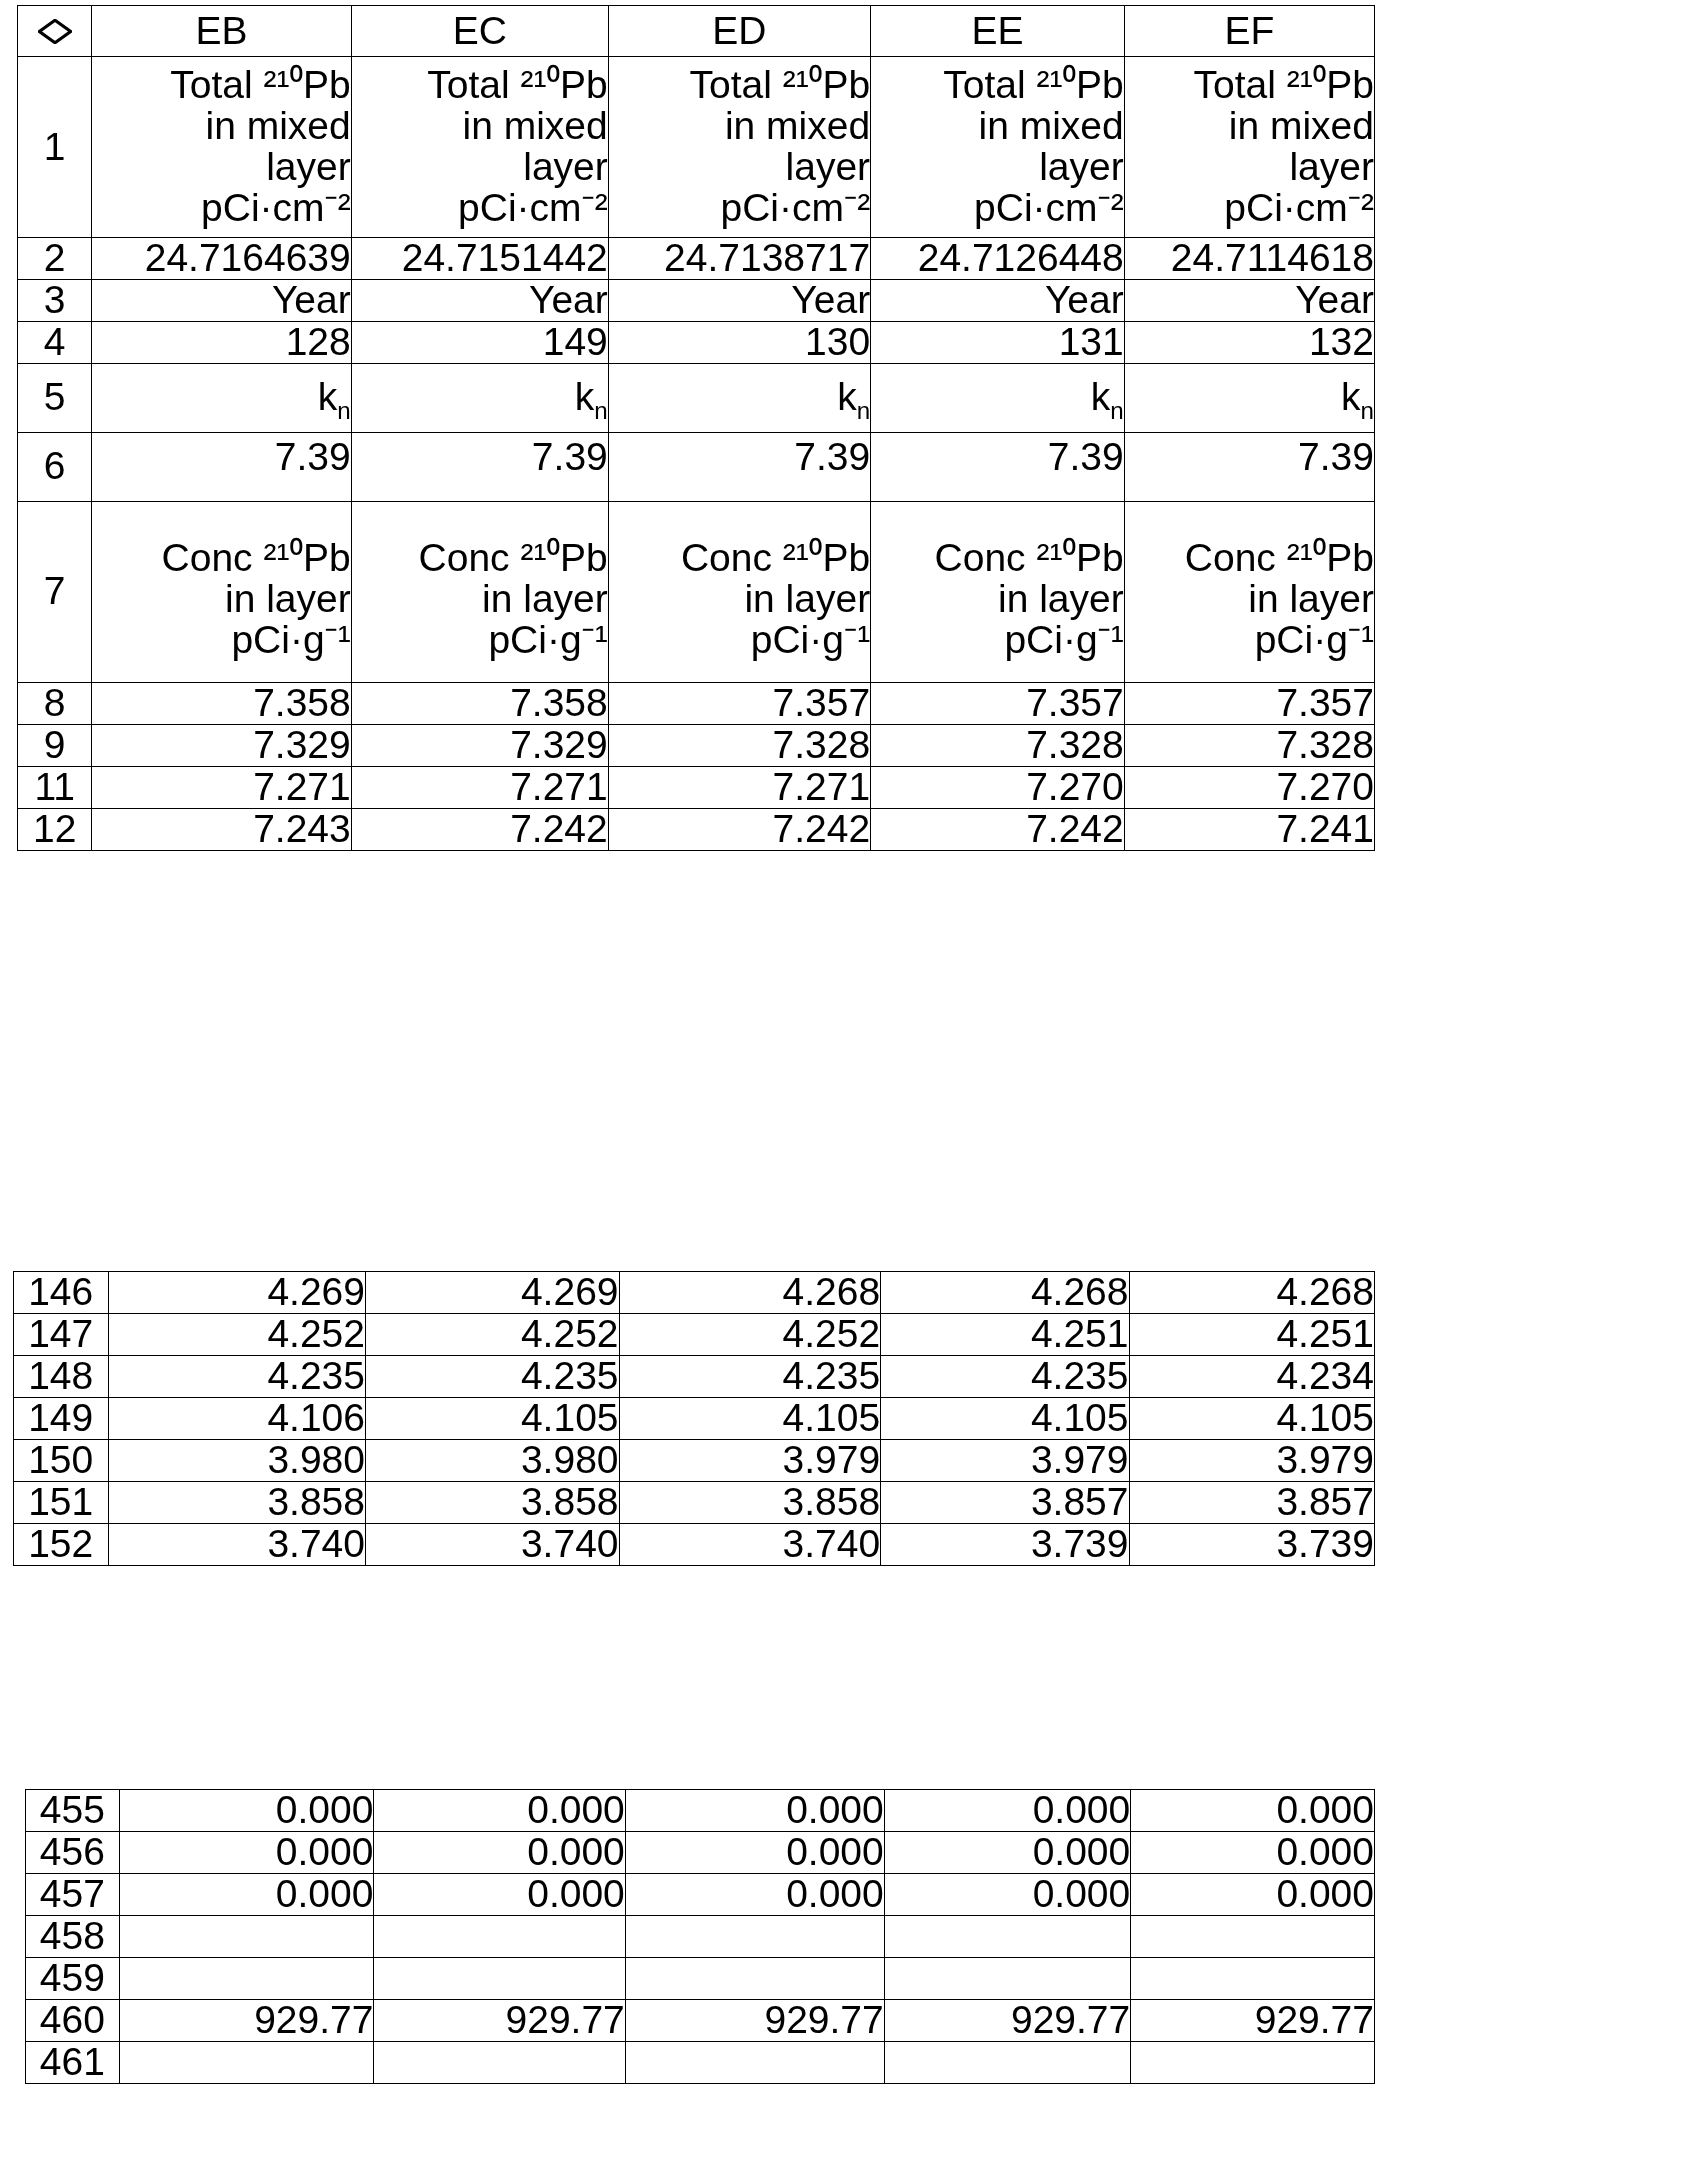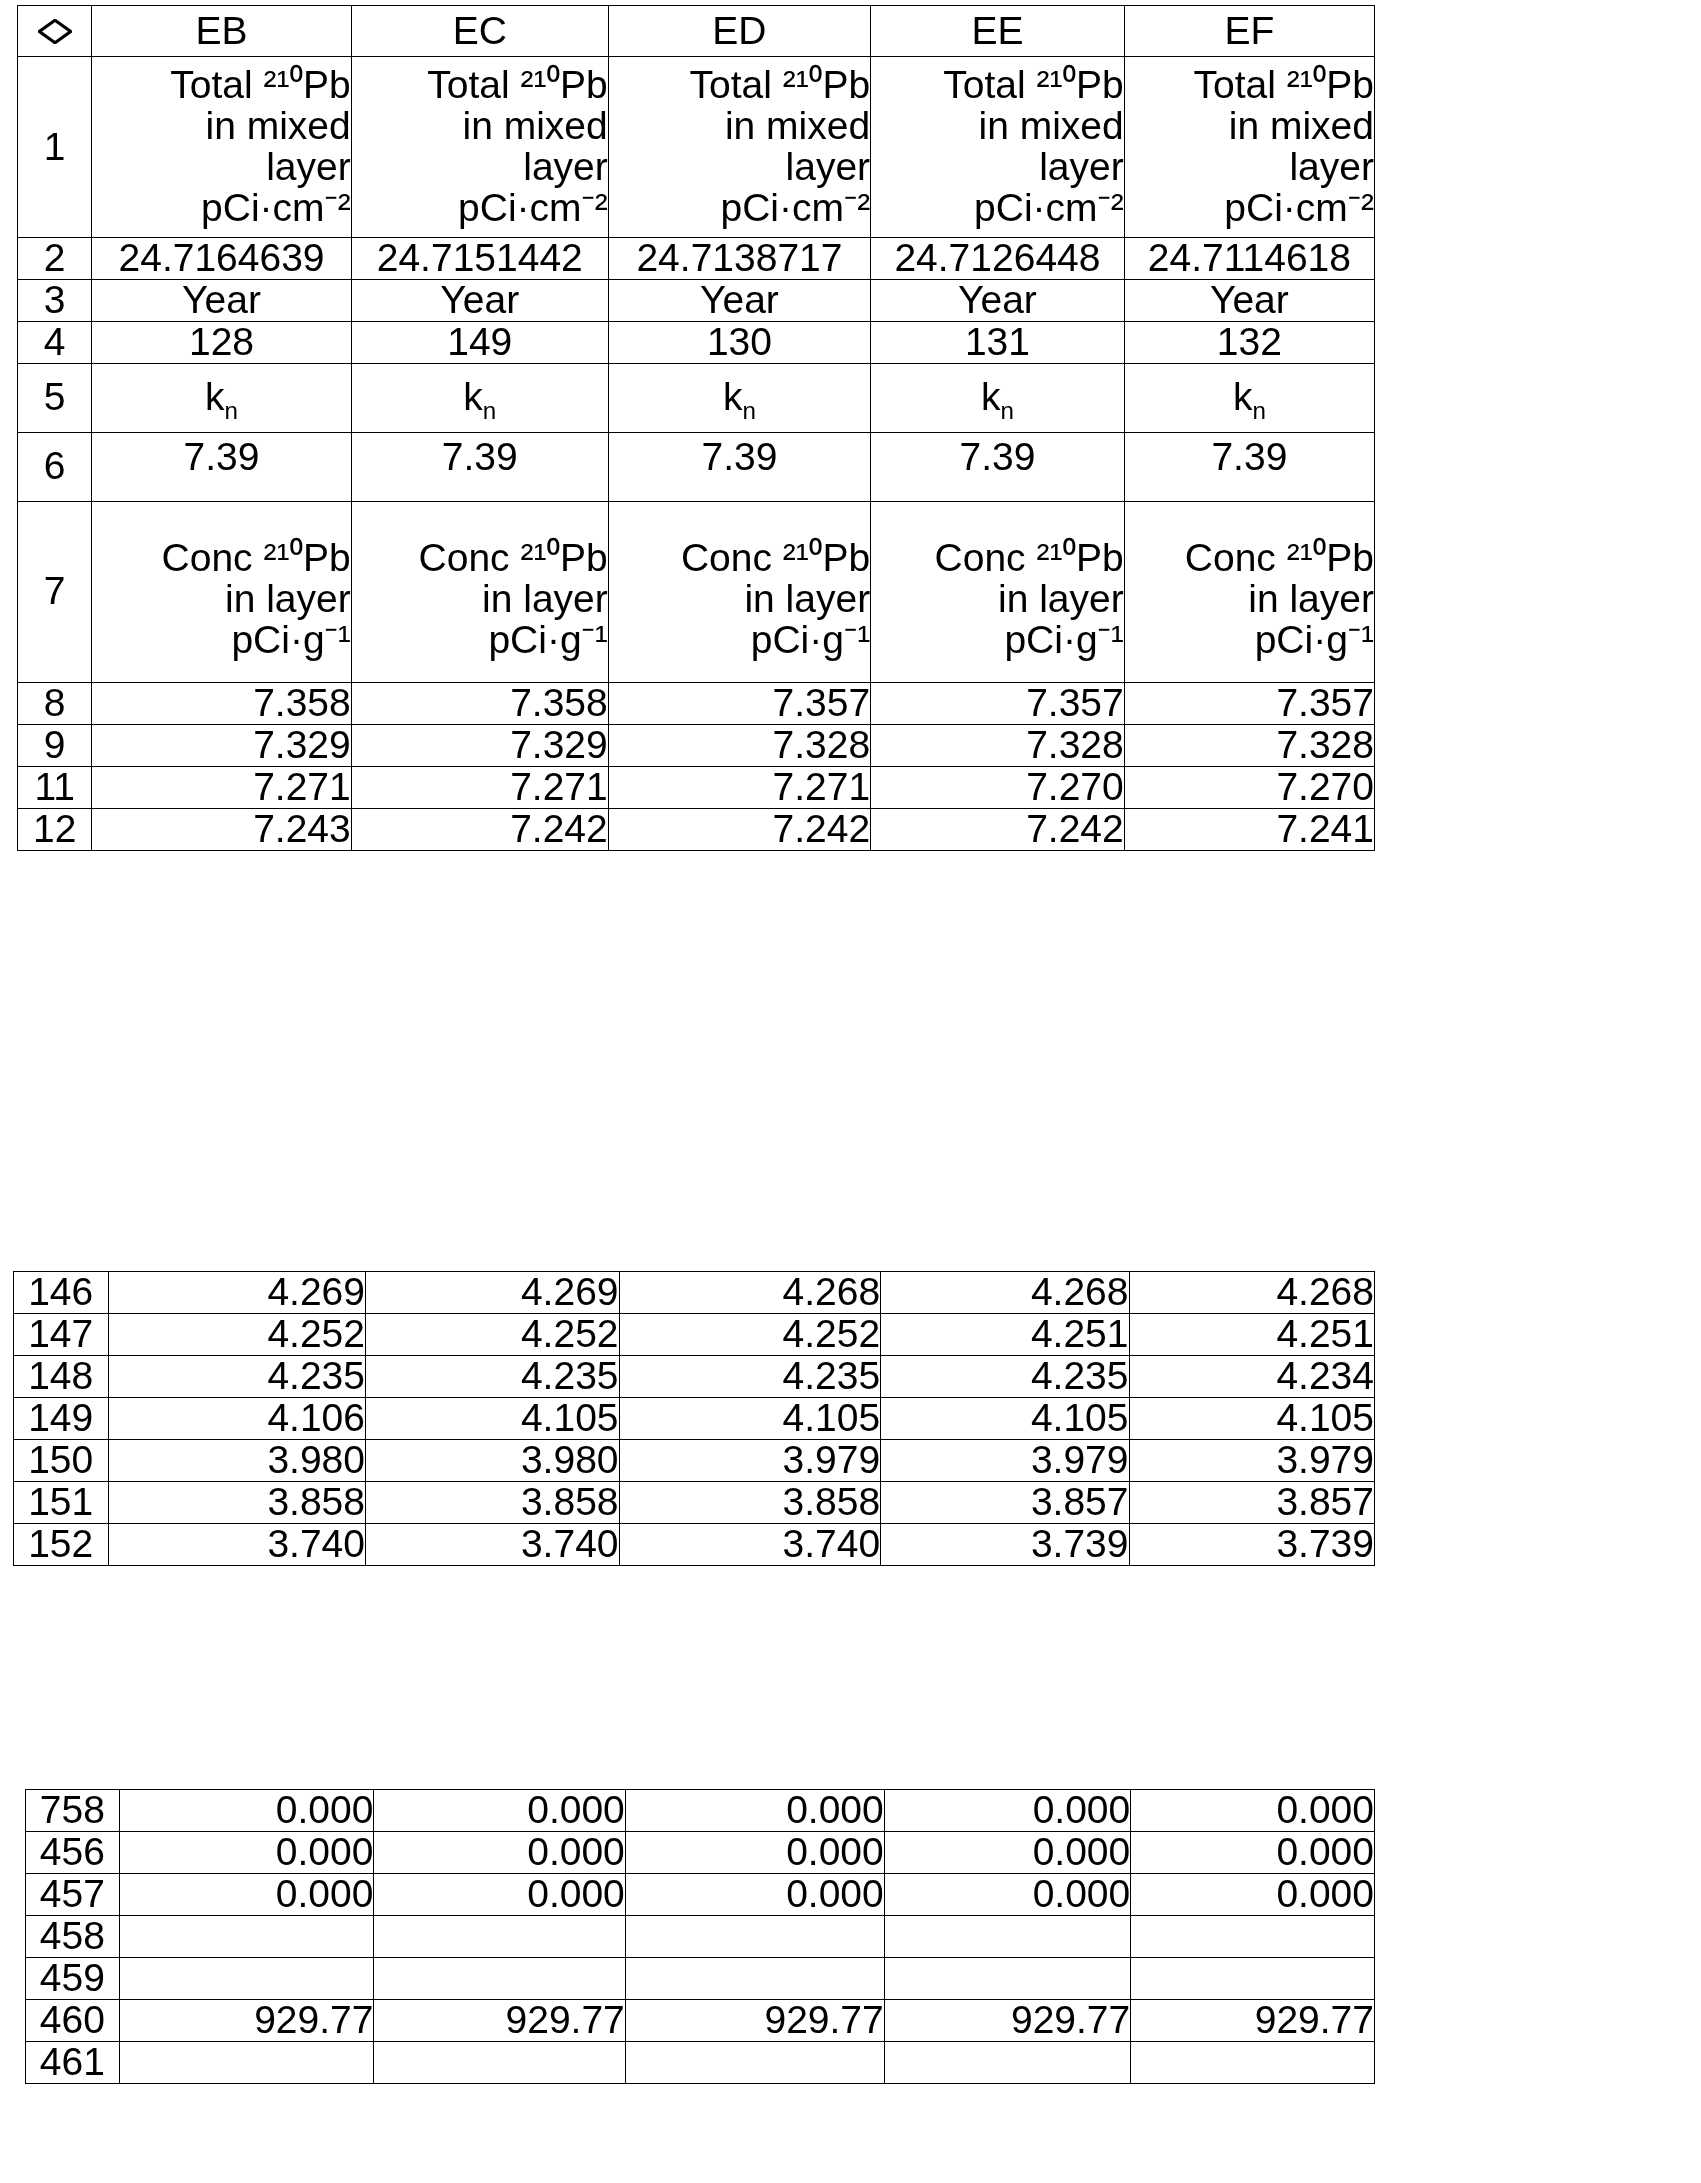--- a/index.html
+++ b/index.html
@@ -54,21 +54,21 @@
   }
 
   
   .num {
     text-align: right;
     padding-right: 15px;
     font-size: 39px;
   }
   
   .ctr {
-    text-align: center;
+    text-align: right;
     font-size: 39px;
   }
   
   .lbl {
     text-align: right;
     vertical-align: top;
     padding-left: 13.7px;
     padding-top: 5px;
     font-size: 39px;
     line-height: 1.18;
@@ -334,21 +334,21 @@
     <colgroup>
       <col class="c-gutter">
         <col class="c-data">
         <col class="c-data2">
       <col class="c-data3">
         <col class="c-data4">
         <col class="c-data5">
     </colgroup>
     <tbody>
       <tr class="h-bot">
-        <td class="rowhdr mid">758</td>
+        <td class="rowhdr mid">455</td>
         <td class="num">0.000</td>
         <td class="num">0.000</td>
         <td class="num">0.000</td>
         <td class="num">0.000</td>
         <td class="num">0.000</td>
       </tr>
       <tr class="h-bot">
         <td class="rowhdr mid">456</td>
         <td class="num">0.000</td>
         <td class="num">0.000</td>

